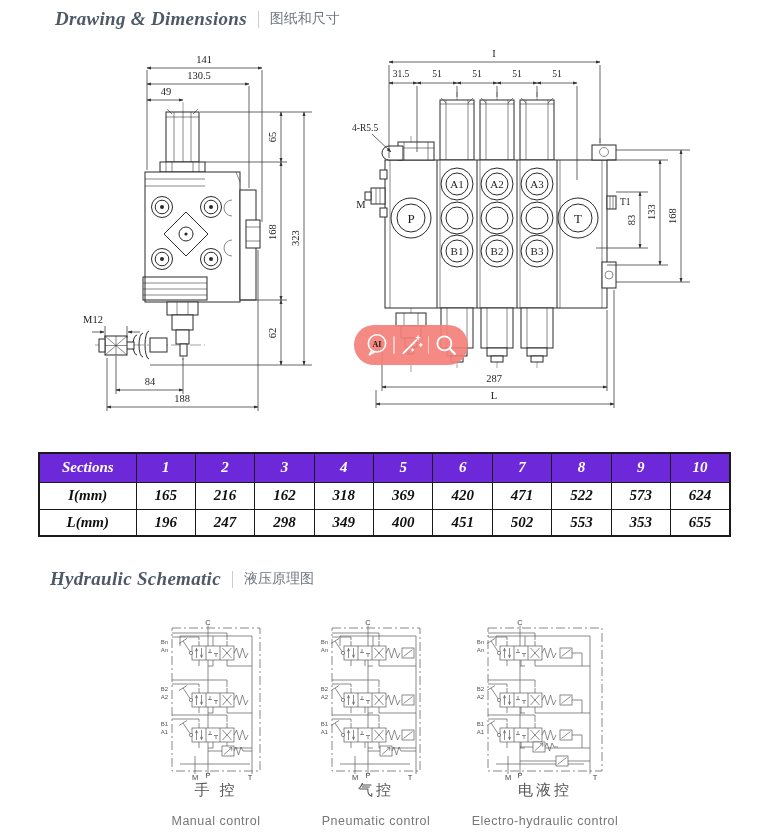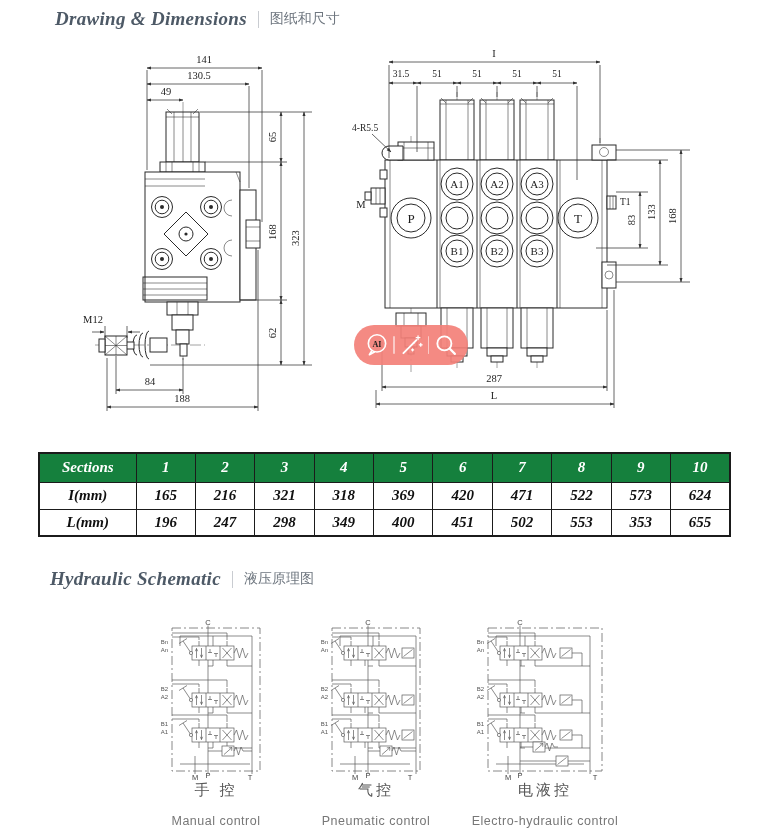--- a/index.html
+++ b/index.html
@@ -29,21 +29,21 @@
   .slf { stroke:#5a5a5a; fill:#ffffff; stroke-width:0.7; }
   .sbx { stroke:#6a6a6a; fill:none; stroke-width:0.8; stroke-dasharray:9 3 2 3; }
   .stx { font-family:"Liberation Sans", sans-serif; font-size:7.5px; fill:#444; text-anchor:middle; }
   .stx2{ font-family:"Liberation Sans", sans-serif; font-size:6px;  fill:#555; text-anchor:end; }
 
   
   table.spec { position:absolute; left:38px; top:452px; width:693px;
                border-collapse:collapse; table-layout:fixed;
                font-family:"Liberation Serif", serif; font-style:italic; font-weight:bold; }
   table.spec td { border:1px solid #1b1b1b; text-align:center; font-size:15px; color:#101010; height:27px; }
-  table.spec tr.hd td { background:#15803d; color:#ffffff; height:29px; }
+  table.spec tr.hd td { background:#6d28d9; color:#ffffff; height:29px; }
   table.spec { border:2px solid #1b1b1b; }
   table.spec td.lab { width:97px; }
 
   
   .ai-pill { position:absolute; left:354px; top:325px; width:114px; height:40px;
              background:rgba(243,128,120,0.92); border-radius:21px;
              display:flex; align-items:center; justify-content:space-evenly; padding:0 6px; }
   .ai-pill .dvd { width:1.5px; height:18px; background:rgba(255,255,255,0.55); border-radius:1px; }
   .ai-pill .ic { width:26px; height:26px; display:flex; align-items:center; justify-content:center; cursor:pointer; }
 
@@ -316,21 +316,21 @@
       <td>6</td>
       <td>7</td>
       <td>8</td>
       <td>9</td>
       <td>10</td>
     </tr>
     <tr>
       <td class="lab">I(mm)</td>
       <td>165</td>
       <td>216</td>
-      <td>321</td>
+      <td>162</td>
       <td>318</td>
       <td>369</td>
       <td>420</td>
       <td>471</td>
       <td>522</td>
       <td>573</td>
       <td>624</td>
     </tr>
     <tr>
       <td class="lab">L(mm)</td>

